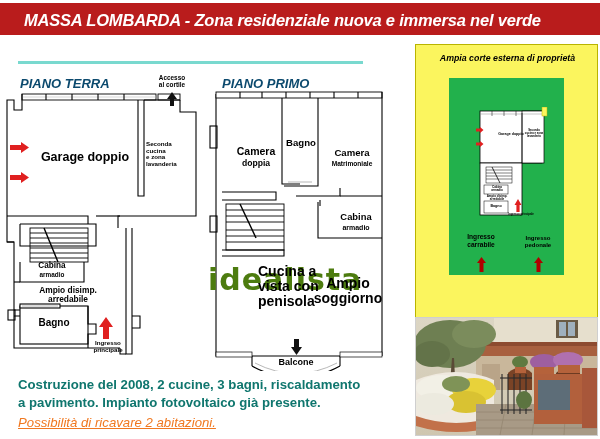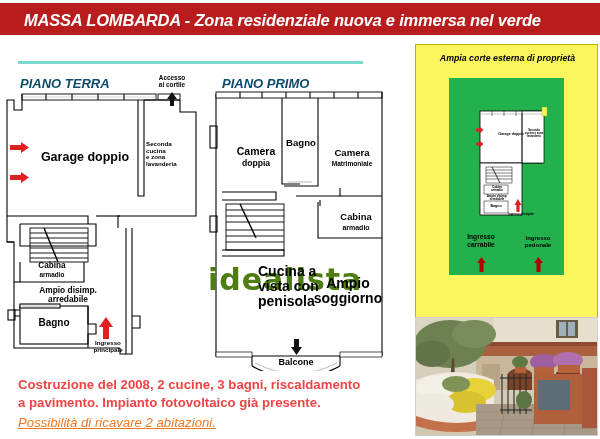--- a/index.html
+++ b/index.html
@@ -35,21 +35,21 @@
   .yard-green{position:absolute;left:33px;top:33px;width:115px;height:197px;background:#22b14c;}
   .mini-wrap{position:absolute;left:62px;top:62px;width:92px;height:110px;}
   .mini-label{position:absolute;font-size:3.6px;font-weight:bold;color:#000;text-align:center;line-height:1.1;white-space:nowrap;}
   .yard-entry{position:absolute;font-size:6.6px;font-weight:bold;color:#000;text-align:center;line-height:1.15;}
 
   
   .photo{position:absolute;left:415px;top:317px;width:183px;height:119px;overflow:hidden;border:1px solid #cfcfcf;box-sizing:border-box;background:#8a9a6a;}
   .photo svg{display:block;}
 
   
-  .foot{position:absolute;left:18px;top:376px;width:390px;font-size:13.2px;font-weight:bold;color:#ef4444;line-height:1.34;}
+  .foot{position:absolute;left:18px;top:376px;width:390px;font-size:13.2px;font-weight:bold;color:#0f766e;line-height:1.34;}
   .foot2{position:absolute;left:18px;top:415px;width:390px;font-size:13.2px;font-weight:normal;font-style:italic;color:#f07820;text-decoration:underline;line-height:1.2;}
 </style>
 </head>
 <body>
 
 <div id="page">
 
   <div class="green-band">
     <div class="green-band-txt">MASSA LOMBARDA - Zona residenziale nuova e immersa nel verde</div>
   </div>

